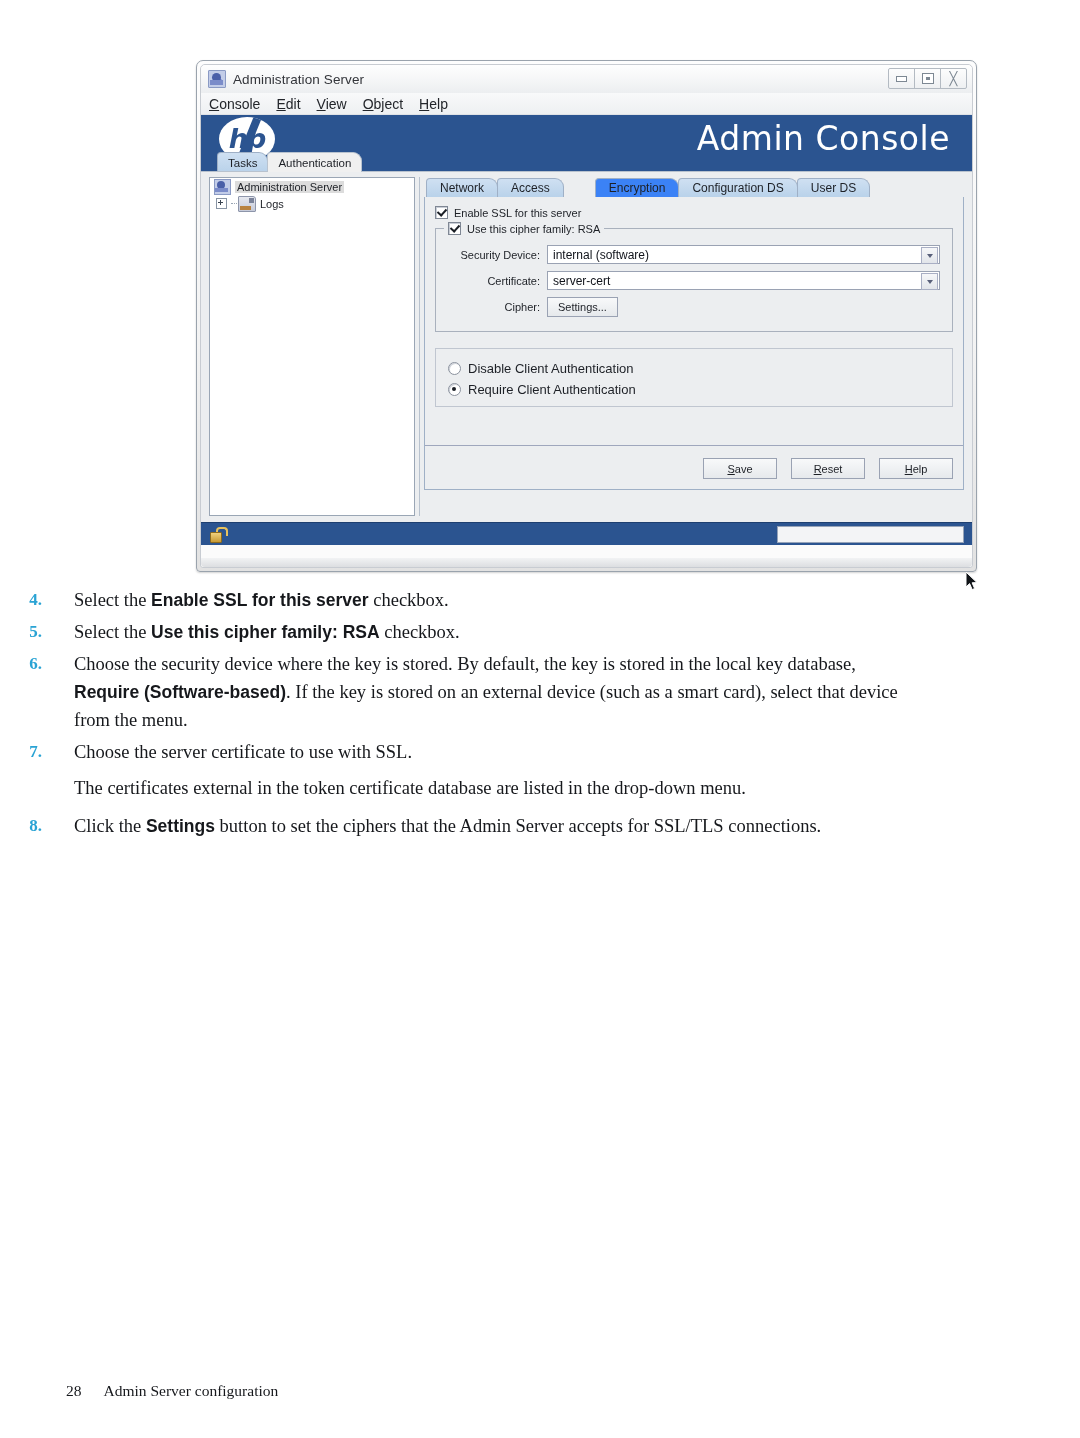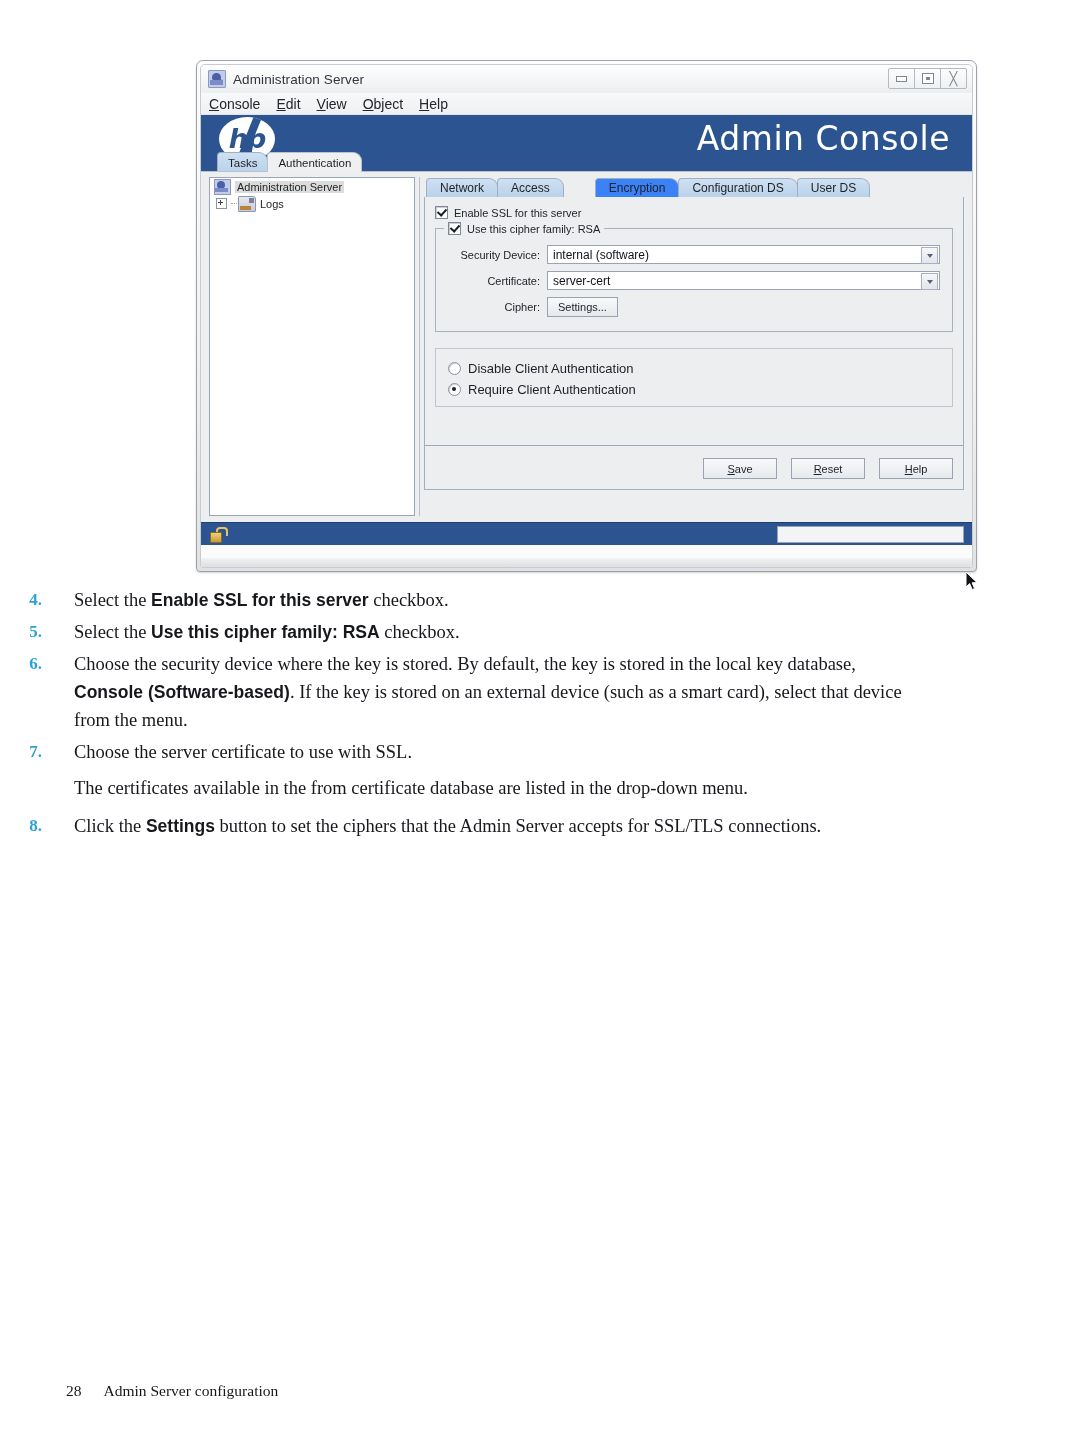--- a/index.html
+++ b/index.html
@@ -466,32 +466,32 @@
     <div class="step">
       <div class="step-num">5.</div>
       <div class="step-body">
         <span>Select the </span><b>Use this cipher family: RSA</b><span> checkbox.</span>
       </div>
     </div>
 
     <div class="step">
       <div class="step-num">6.</div>
       <div class="step-body">
-        <span>Choose the security device where the key is stored. By default, the key is stored in the local key database, </span><b>Console (Software-based)</b><span>. If the key is stored on an external device (such as a smart card), select that device from the menu.</span>
+        <span>Choose the security device where the key is stored. By default, the key is stored in the local key database, </span><b>Require (Software-based)</b><span>. If the key is stored on an external device (such as a smart card), select that device from the menu.</span>
       </div>
     </div>
 
     <div class="step">
       <div class="step-num">7.</div>
       <div class="step-body">
         <span>Choose the server certificate to use with SSL.</span>
       </div>
     </div>
 
-    <div class="para">The certificates available in the from certificate database are listed in the drop-down menu.</div>
+    <div class="para">The certificates external in the token certificate database are listed in the drop-down menu.</div>
 
     <div class="step">
       <div class="step-num">8.</div>
       <div class="step-body">
         <span>Click the </span><b>Settings</b><span> button to set the ciphers that the Admin Server accepts for SSL/TLS connections.</span>
       </div>
     </div>
   </div>
 
   <div class="footer">

